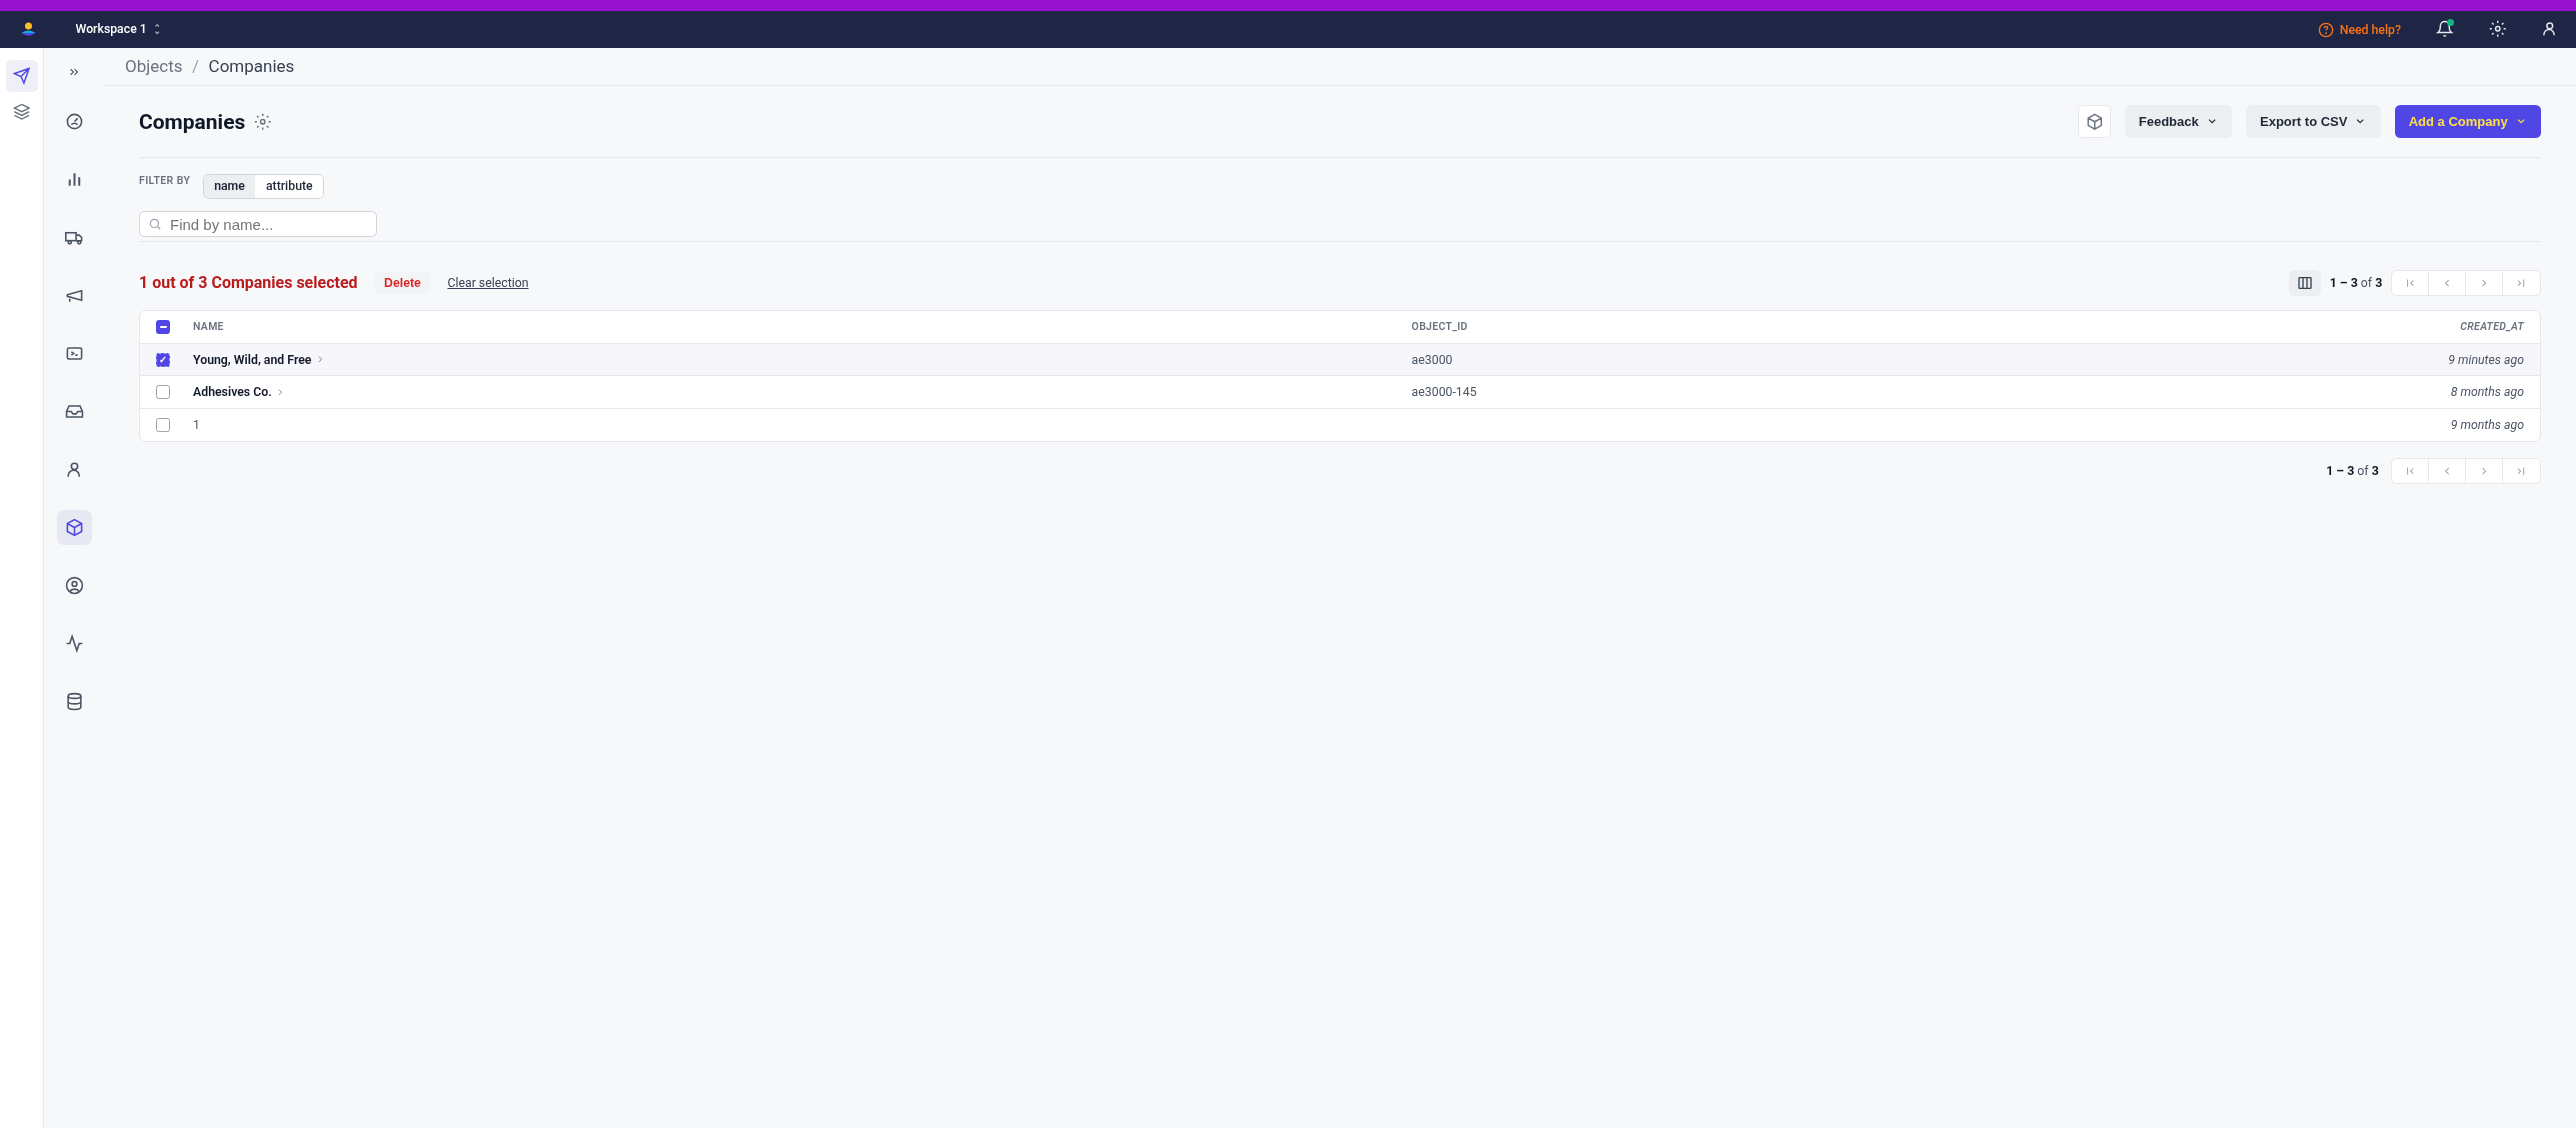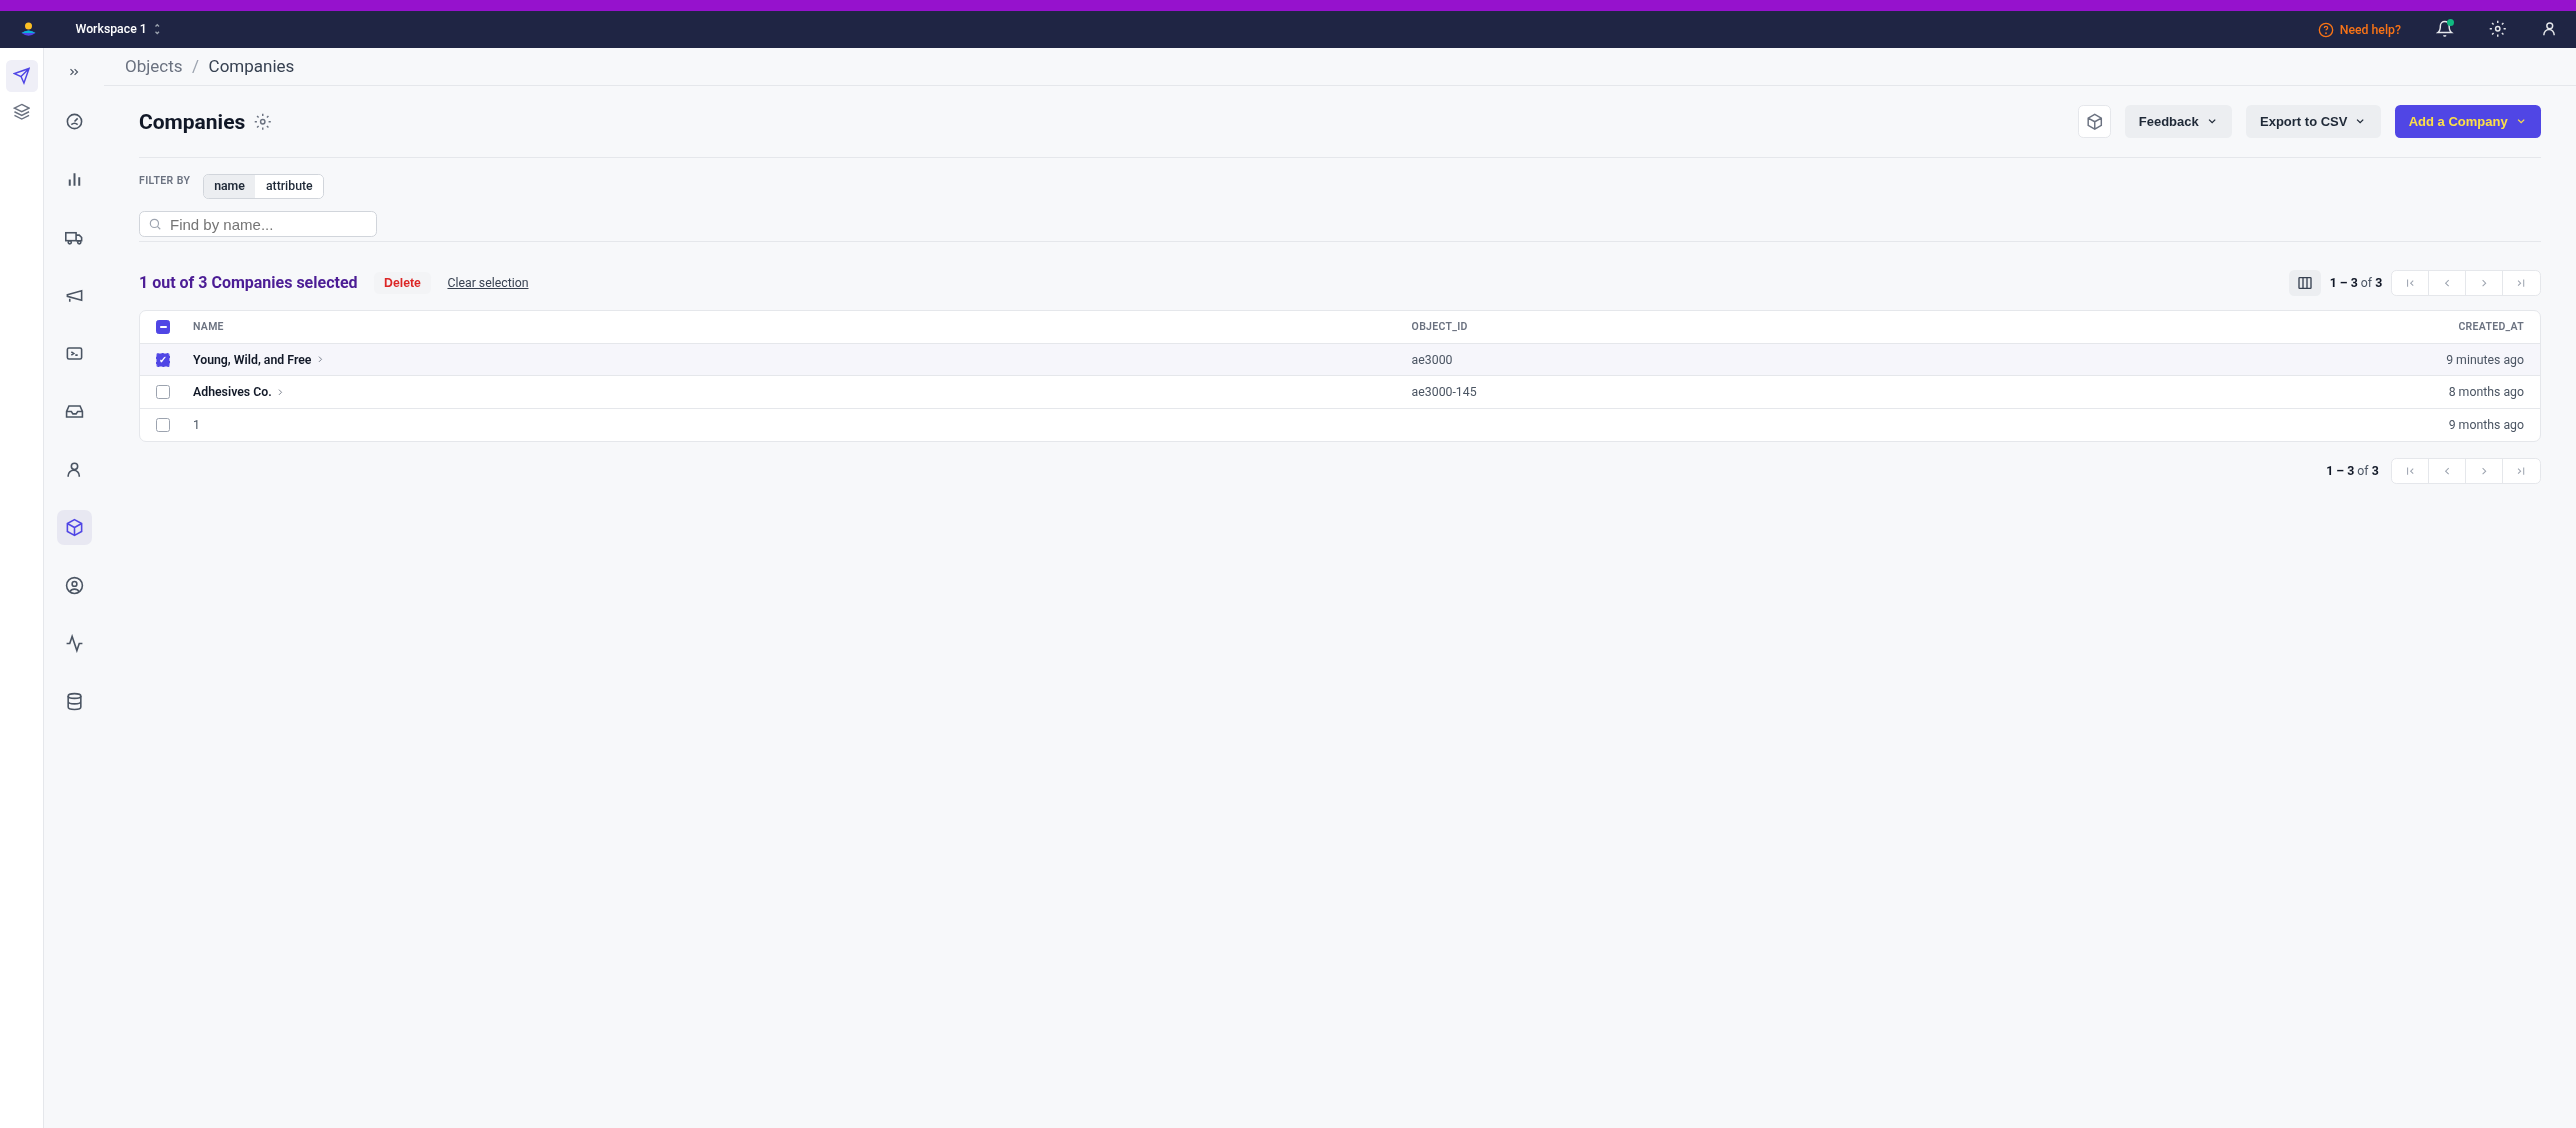--- a/index.html
+++ b/index.html
@@ -39,36 +39,36 @@
 .filter-label { font-size: 10.5px; font-weight: 600; color: #6b7280; letter-spacing: 0.4px; }
 .toggle-group { display: flex; border: 0.9px solid #d1d5db; border-radius: 5.3px; overflow: hidden; }
 .toggle-opt { padding: 4.4px 10.5px; font-size: 12.3px; cursor: pointer; background: #fff; font-weight: 500; }
 .toggle-opt.active { background: #eceef1; font-weight: 600; }
 .search-wrap { position: relative; width: 238px; }
 .search-input { width: 100%; height: 26px; padding: 0 8.8px 0 30px; border: 0.9px solid #d1d5db; border-radius: 5.3px; font-size: 15px; background: #fff; }
 .search-icon-pos { position: absolute; left: 8.8px; top: 50%; transform: translateY(-50%); color: #9ca3af; }
 .hr-line { border: none; border-top: 0.9px solid #e5e7eb; margin-top: 3.5px; }
 .selection-row { display: flex; align-items: center; justify-content: space-between; padding: 28px 0 14px 0; }
 .sel-left { display: flex; align-items: center; gap: 16px; }
-.sel-text { font-size: 16px; font-weight: 700; color: #4c1d95; }
+.sel-text { font-size: 16px; font-weight: 700; color: #b91c1c; }
 .del-btn { padding: 4.4px 10.5px; background: #f3f4f6; border: none; border-radius: 5.3px; color: #dc2626; font-weight: 600; font-size: 12.3px; cursor: pointer; }
 .clear-link { color: #374151; text-decoration: underline; font-size: 12.3px; cursor: pointer; }
 .sel-right { display: flex; align-items: center; gap: 8.8px; }
 .col-toggle-btn { width: 32px; height: 26px; background: #eceef1; border-radius: 5.3px; display: flex; align-items: center; justify-content: center; cursor: pointer; color: #374151; }
 .pager-text { font-size: 12.3px; color: #4b5563; }
 .pager-text strong { font-weight: 700; color: #111827; }
 .pager { display: flex; border: 0.9px solid #e5e7eb; border-radius: 5.3px; overflow: hidden; background: #fff; }
 .pager-btn { width: 37px; height: 24.5px; display: flex; align-items: center; justify-content: center; color: #9ca3af; cursor: pointer; border-right: 0.9px solid #e5e7eb; }
 .pager-btn:last-child { border-right: none; }
 .table { border: 0.9px solid #e5e7eb; border-radius: 7px; overflow: hidden; background: #fff; }
 .table-header { display: flex; align-items: center; padding: 8.8px 16px; border-bottom: 0.9px solid #e5e7eb; font-size: 10.5px; font-weight: 600; color: #6b7280; letter-spacing: 0.3px; }
 .col-check { width: 37px; display: flex; align-items: center; }
 .col-name { flex: 1.3; }
 .col-id { flex: 1; }
-.col-created { width: 175px; text-align: right; }
+.col-created { width: 175px; text-align: right; font-style: italic; }
 .table-row { display: flex; align-items: center; padding: 8.8px 16px; border-bottom: 0.9px solid #e5e7eb; font-size: 12.3px; }
 .table-row:last-child { border-bottom: none; }
 .table-row.selected { background: #f6f6fb; }
 .row-name { font-weight: 600; color: #111827; display: flex; align-items: center; gap: 3.5px; cursor: pointer; }
 .row-id { color: #4b5563; }
 .row-created { color: #4b5563; }
 .checkbox { width: 14px; height: 14px; border: 1.3px solid #9ca3af; border-radius: 2.6px; background: #fff; cursor: pointer; display: flex; align-items: center; justify-content: center; }
 .checkbox.checked { background: #5046e5; border: 1.8px dashed #a5a0ef; position: relative; }
 .checkbox.indeterminate { background: #5046e5; border-color: #5046e5; }
 .checkmark { color: #fff; font-size: 9.6px; font-weight: bold; }

